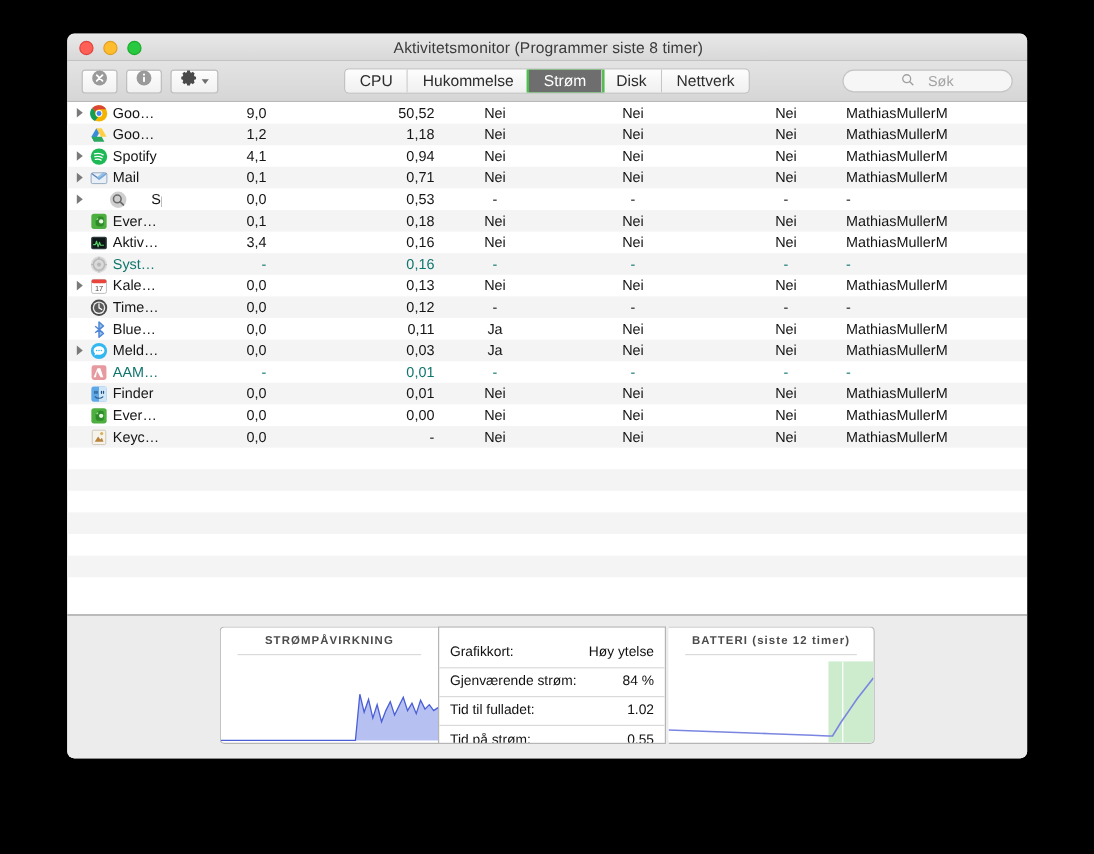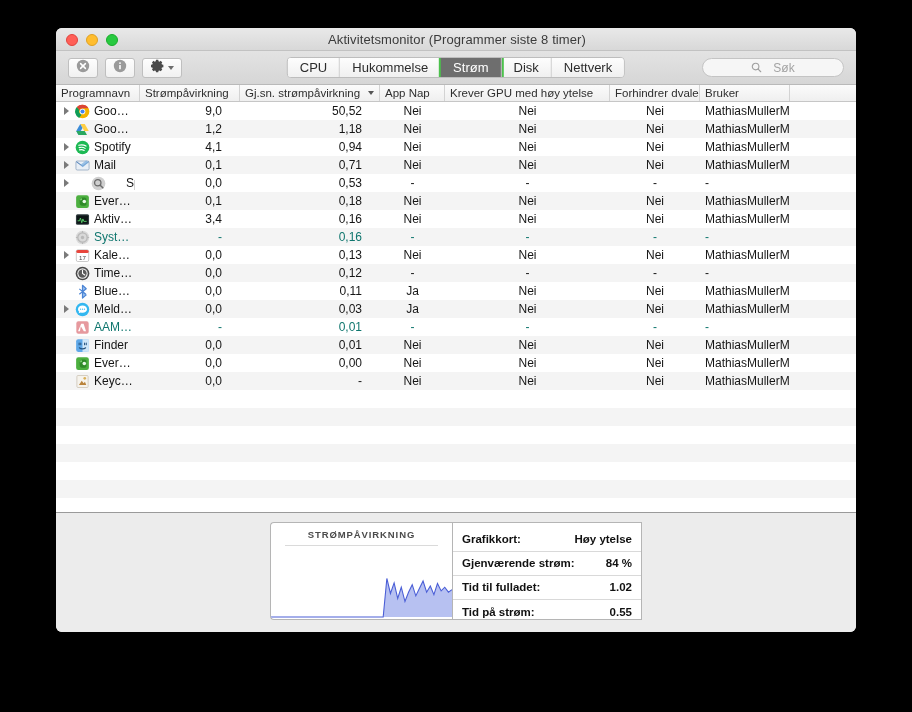--- a/index.html
+++ b/index.html
@@ -233,21 +233,21 @@
   
   .stat-row {
     display: flex; justify-content: space-between;
     font-size: 11.5px; color: #111;
     padding: 0 9px;
     height: 24px;
     align-items: center;
     border-bottom: 1px solid #d9d9d9;
   }
   .stat-row:last-child { border-bottom: none; }
-  .panel.mid { padding-top: 5px; font-weight: bold; }
+  .panel.mid { padding-top: 10px; }
 </style>
 </head>
 <body>
 
 <div id="window">
 
   <div id="titlebar">
     <div class="traffic close"></div>
     <div class="traffic min"></div>
     <div class="traffic max"></div>
@@ -295,33 +295,20 @@
         <svg width="11" height="11" viewBox="0 0 12 12">
           <circle cx="5" cy="5" r="3.6" fill="none" stroke="#a0a0a0" stroke-width="1.2"></circle>
           <path d="M7.8 7.8 L10.6 10.6" stroke="#a0a0a0" stroke-width="1.3" stroke-linecap="round"></path>
         </svg>
       </span>
       <span class="ph">Søk</span>
     </div>
   </div>
 
   <div id="table-wrap">
-    <div id="col-headers">
-      <div class="ch c-name">Programnavn</div>
-      <div class="ch c-imp">Strømpåvirkning</div>
-      <div class="ch c-avg sorted">
-        <span>Gj.sn. strømpåvirkning</span>
-        <span class="sort-chev"></span>
-      </div>
-      <div class="ch c-nap">App Nap</div>
-      <div class="ch c-gpu">Krever GPU med høy ytelse</div>
-      <div class="ch c-sleep">Forhindrer dvale</div>
-      <div class="ch c-user">Bruker</div>
-      <div class="ch c-pad"></div>
-    </div>
     <div id="rows">
         <div class="row">
           <div class="cell name" style="width: 84px;">
             <span class="disc">
               <i></i>
             </span>
             <span class="appicon"><svg width="15" height="15" viewBox="0 0 16 16">
                 <circle cx="8" cy="8" r="7.3" fill="#f4b400"></circle>
                 <path d="M8 .7a7.3 7.3 0 0 1 6.35 3.7H8a3.6 3.6 0 0 0-3.3 2.2L1.9 3.3A7.3 7.3 0 0 1 8 .7z" fill="#db4437"></path>
                 <path d="M1.9 3.3l2.8 3.3A3.6 3.6 0 0 0 7 11.4l-2.6 3.4A7.3 7.3 0 0 1 1.9 3.3z" fill="#0f9d58"></path>
@@ -641,15 +628,26 @@
       <div class="stat-row">
         <span>Tid til fulladet:</span>
         <span>1.02</span>
       </div>
       <div class="stat-row">
         <span>Tid på strøm:</span>
         <span>0.55</span>
       </div>
     </div>
 
+    <div class="panel right">
+      <div class="panel-title">BATTERI (siste 12 timer)</div>
+      <div class="rule"></div>
+      <div class="graph">
+        <svg viewBox="0 0 172 70" preserveAspectRatio="none">
+          <rect id="bat-band" y="0" height="70" fill="#cdeccd" x="134.16" width="37.84"></rect>
+          <line id="bat-band-tick" y1="0" y2="70" stroke="#ffffff" stroke-width="1" x1="146.16" x2="146.16"></line>
+          <path id="bat-line" fill="none" stroke="#7b86e2" stroke-width="1.4" d="M0.0 59.0 L17.2 59.7 L34.4 60.3 L51.6 61.0 L68.8 61.6 L86.0 62.2 L103.2 62.9 L120.4 63.5 L134.2 64.2 L137.6 64.2 L144.5 52.6 L151.4 42.4 L158.2 32.2 L165.1 23.2 L172.0 14.2 "></path>
+        </svg>
+      </div>
+    </div>
 
   </div>
 </div>
 
 </body></html>

